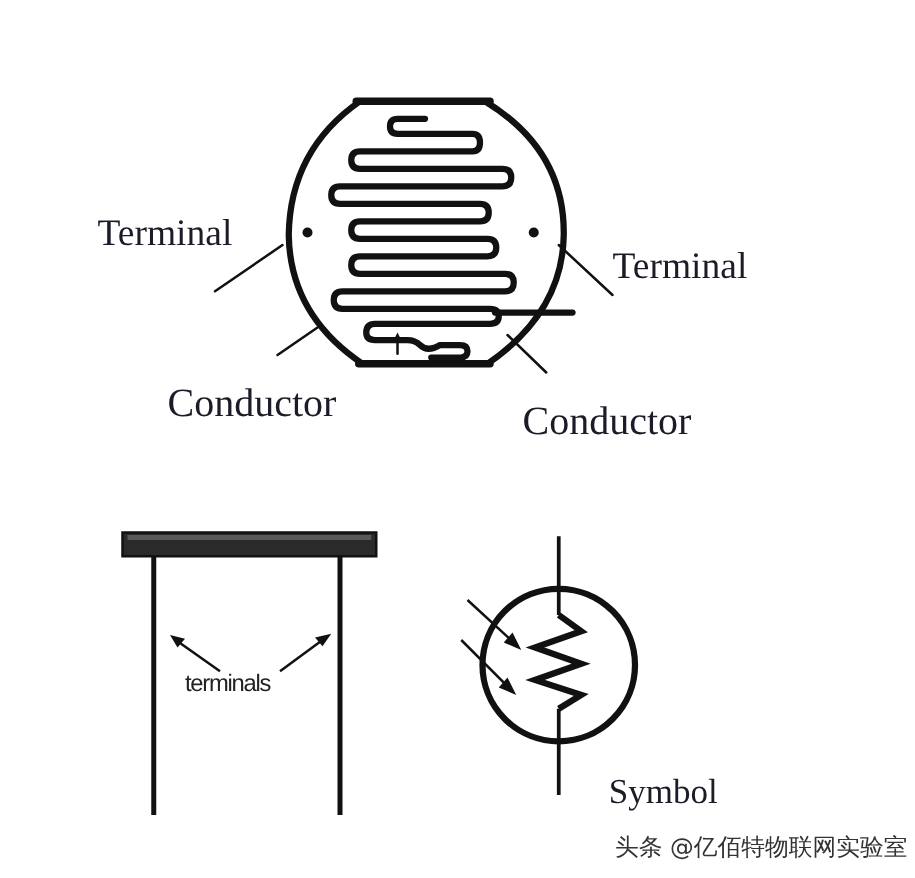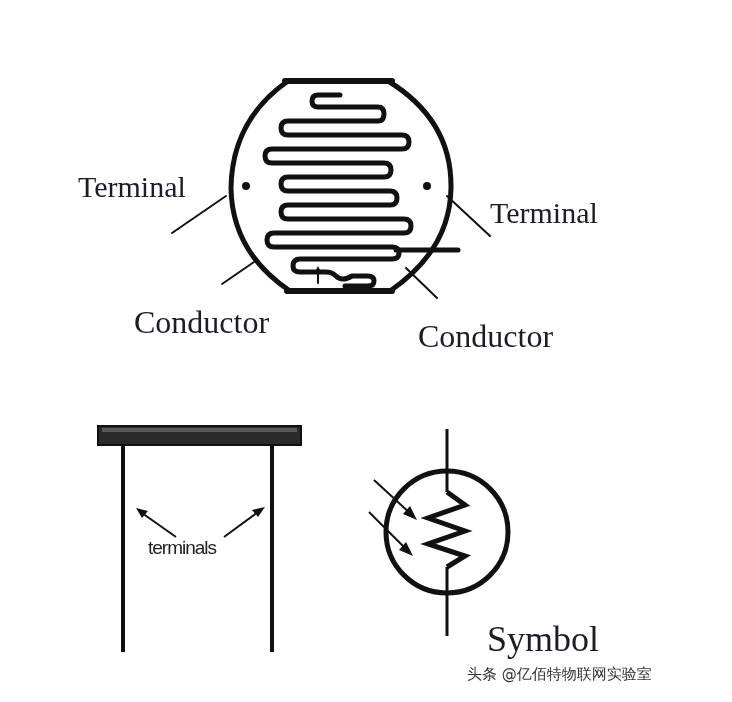--- a/index.html
+++ b/index.html
@@ -4,22 +4,22 @@
 <style>
   html,body{margin:0;padding:0;background:#ffffff;}
   body{width:732px;height:702px;position:relative;overflow:hidden;font-family:"Liberation Serif",serif;}
   .canvas{position:absolute;left:0;top:0;width:732px;height:702px;}
   .label{position:absolute;color:#1c1c28;font-family:"Liberation Serif","DejaVu Serif",serif;white-space:nowrap;}
   .lbl-terminal-left{left:78px;top:170px;font-size:30px;}
   .lbl-terminal-right{left:490px;top:196px;font-size:30px;}
   .lbl-conductor-left{left:134px;top:304px;font-size:32px;}
   .lbl-conductor-right{left:418px;top:318px;font-size:32px;}
   .lbl-terminals{left:148px;top:537px;font-size:19px;font-family:"Liberation Sans",sans-serif;font-weight:normal;letter-spacing:-1px;color:#222;}
-  .lbl-symbol{left:487px;top:618px;font-size:36px;}
-  .watermark{position:absolute;left:467px;top:665px;font-size:15px;color:#333;font-family:"DejaVu Sans",sans-serif;}
+  .lbl-symbol{left:487px;top:618px;font-size:28px;}
+  .watermark{position:absolute;left:492px;top:665px;font-size:19px;color:#333;font-family:"DejaVu Sans",sans-serif;}
 </style>
 </head>
 <body>
 
 <svg class="canvas" width="732" height="702" viewBox="0 0 732 702" xmlns="http://www.w3.org/2000/svg">
 
   <g fill="none" stroke="#111" stroke-linecap="round" stroke-linejoin="round">
 
     <path d="M288 81 L388 81 Q452 120 451 188 Q450 250 390 291 L290 291 Q232 252 231 188 Q232 120 288 81 Z" stroke-width="5"></path>
     <line x1="285" y1="81" x2="392" y2="81" stroke-width="6"></line>

